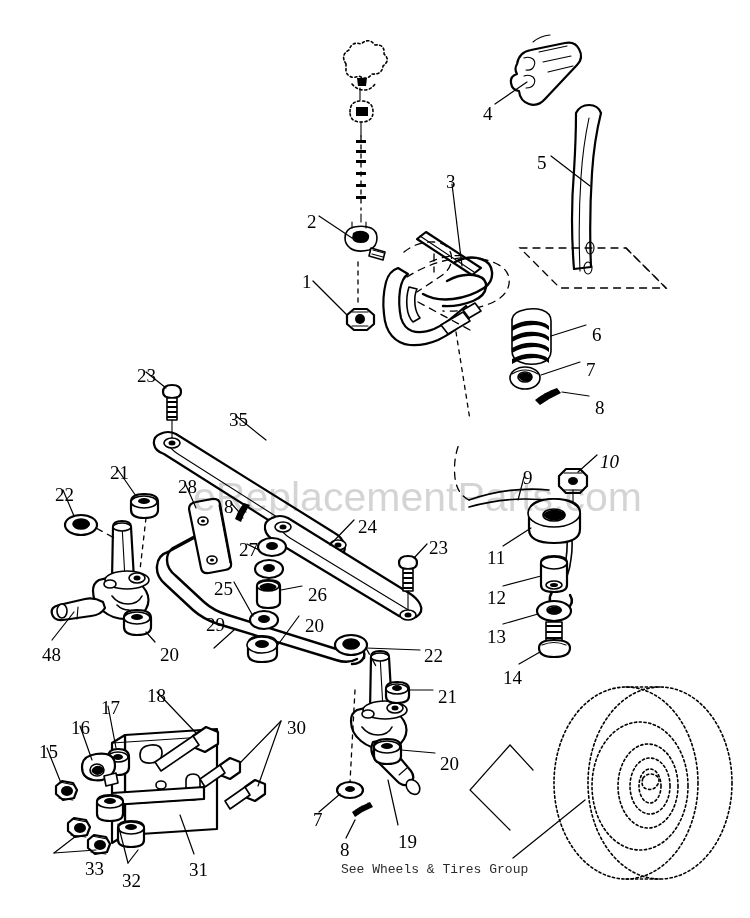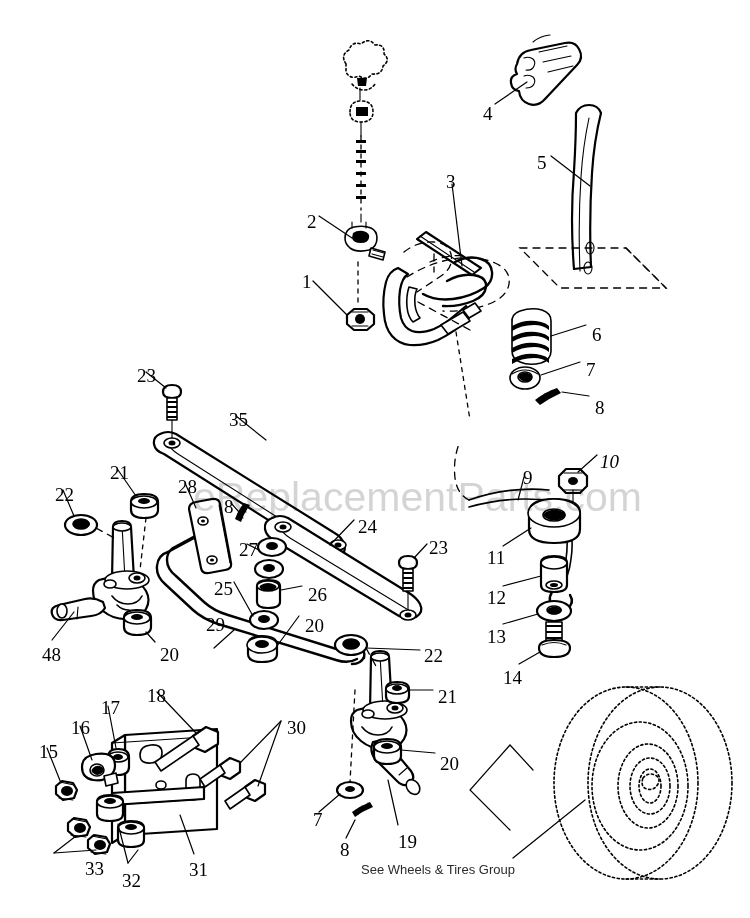--- a/index.html
+++ b/index.html
@@ -532,21 +532,21 @@
       <path class="lead" d="M52 640 L74 612"></path>
       <path class="lead" d="M236 416 L266 440"></path>
       <path class="lead" d="M319 812 L340 794"></path>
       <path class="lead" d="M346 838 L355 820"></path>
       <path class="lead" d="M231 503 L239 512"></path>
     </g>
   </svg>
 
   <div class="watermark" style="left:193px; top:440px;margin-top:34px;">eReplacementParts.com</div>
 
-  <div class="caption" style="left:361px; top:862px;">See Wheels &amp; Tires Group</div>
+  <div class="caption" style="left:341px; top:862px;font-family:Liberation Mono, monospace;">See Wheels &amp; Tires Group</div>
 
   <div id="callout-layer">
       <div class="callout" style="left: 302px; top: 272px;">1</div>
       <div class="callout" style="left: 307px; top: 212px;">2</div>
       <div class="callout" style="left: 446px; top: 172px;">3</div>
       <div class="callout" style="left: 483px; top: 104px;">4</div>
       <div class="callout" style="left: 537px; top: 153px;">5</div>
       <div class="callout" style="left: 592px; top: 325px;">6</div>
       <div class="callout" style="left: 586px; top: 360px;">7</div>
       <div class="callout" style="left: 595px; top: 398px;">8</div>

